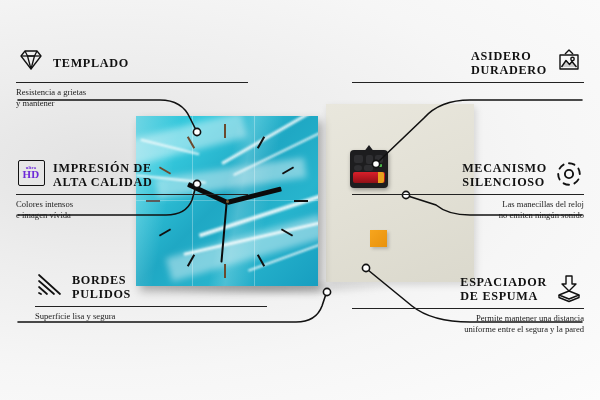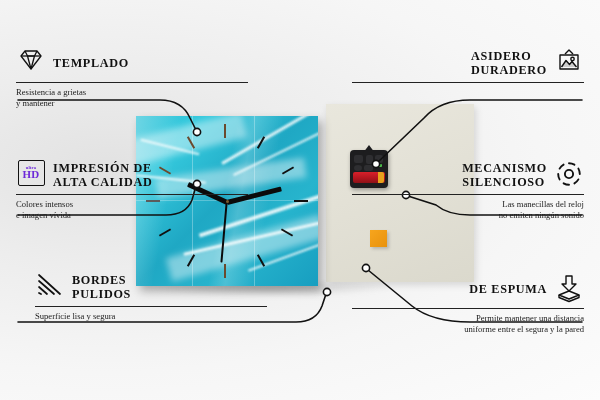--- a/index.html
+++ b/index.html
@@ -253,20 +253,21 @@
     <div class="rule"></div>
     <div class="fdesc">
       <div>Las manecillas del reloj</div>
       <div>no emiten ningún sonido</div>
     </div>
   </div>
 
   <div class="feat right" style="left:352px;top:274px;">
     <div class="row">
       <div class="ftitle">
+        <div>ESPACIADOR</div>
         <div>DE ESPUMA</div>
       </div>
       <div class="ficon">
         <svg width="30" height="28" viewBox="0 0 30 28">
           <g fill="none" stroke="#111" stroke-width="1.4" stroke-linejoin="round">
             <path d="M12,2 L18,2 L18,10 L22,10 L15,17 L8,10 L12,10 Z"></path>
             <path d="M15,17 L25,21 L15,25 L5,21 Z"></path>
             <path d="M5,21 L5,23.5 L15,27.5 L25,23.5 L25,21"></path>
           </g>
         </svg>

